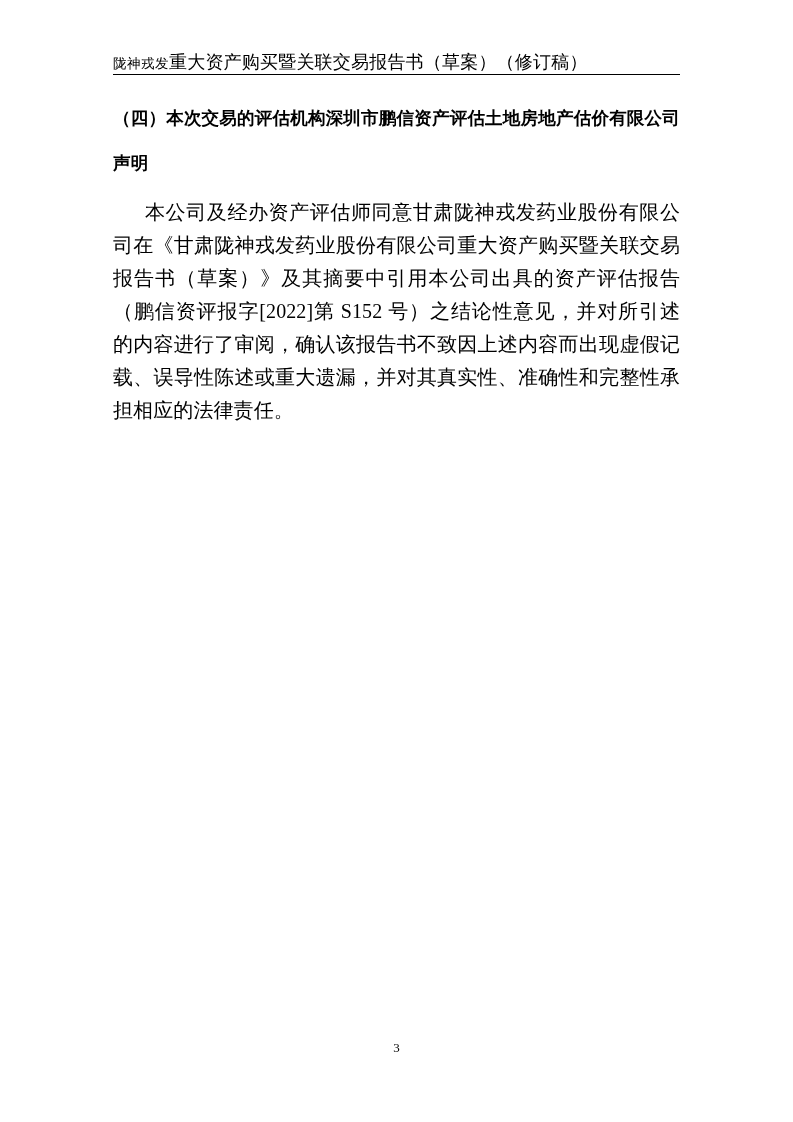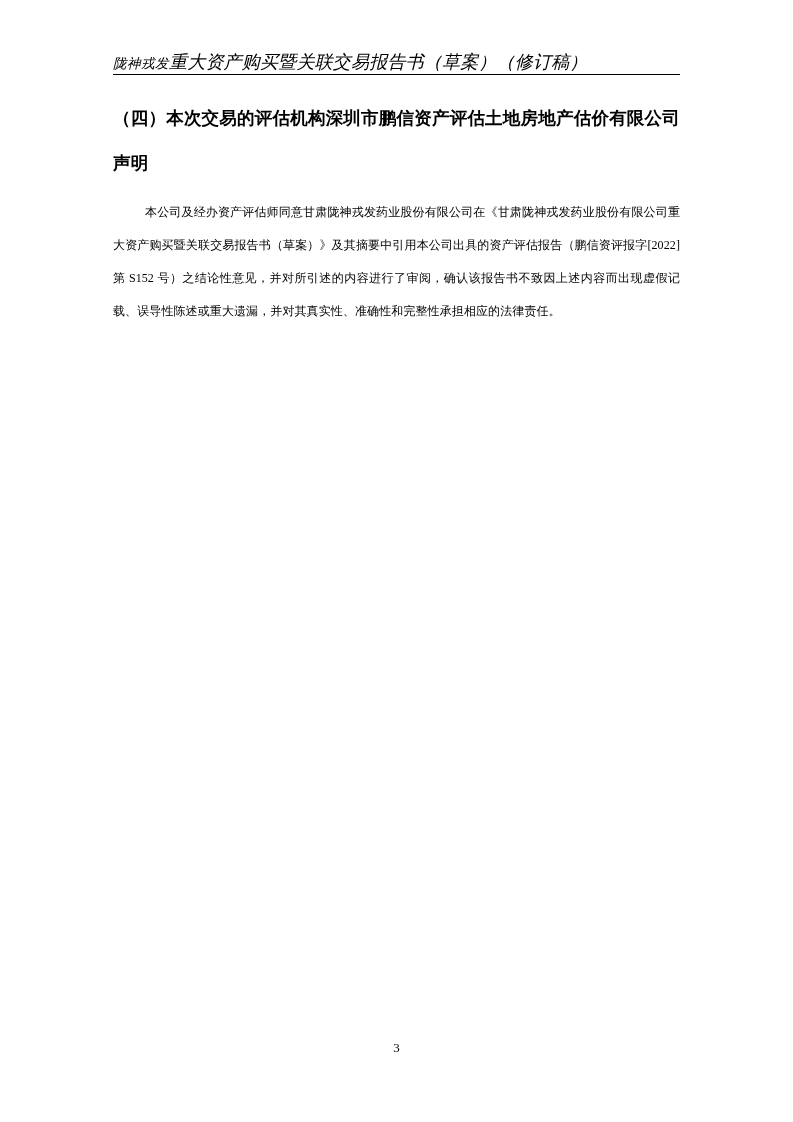--- a/index.html
+++ b/index.html
@@ -25,21 +25,20 @@
   .header {
     position: absolute;
     top: 50px;
     left: 113px;
     right: 113px;
     display: flex;
     align-items: baseline;
     justify-content: flex-start;
     font-size: 13px;
     font-family: "Liberation Serif", "DejaVu Serif", serif;
-    font-style: italic;
   }
   .header-left {
     font-size: 13.5px;
     letter-spacing: 0.5px;
     white-space: nowrap;
   }
   .header-center {
     flex: 1;
     font-size: 18px;
     letter-spacing: 0.2px;
@@ -64,21 +63,21 @@
     font-weight: bold;
     font-size: 17.5px;
     line-height: 45px;
     letter-spacing: 0.2px;
     text-align: justify;
     text-align-last: left;
     margin: 0 0 6px 0;
     color: #000000;
   }
   .body-para {
-    font-size: 12px;
+    font-size: 20px;
     line-height: 33px;
     text-align: justify;
     text-justify: inter-ideograph;
     text-align-last: left;
     text-indent: 32px;
     margin: 10px 0 0 0;
     letter-spacing: 0.1px;
   }
   .page-number {
     position: absolute;

